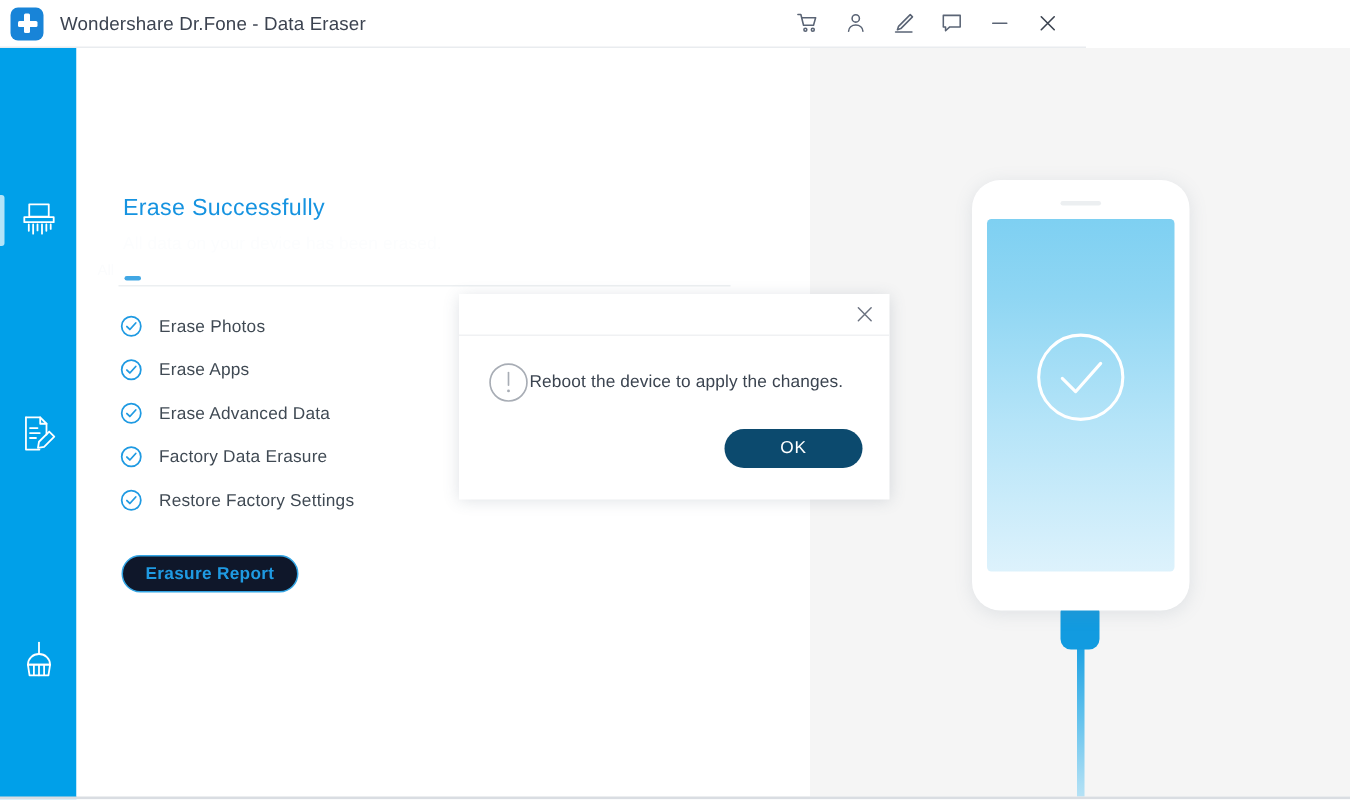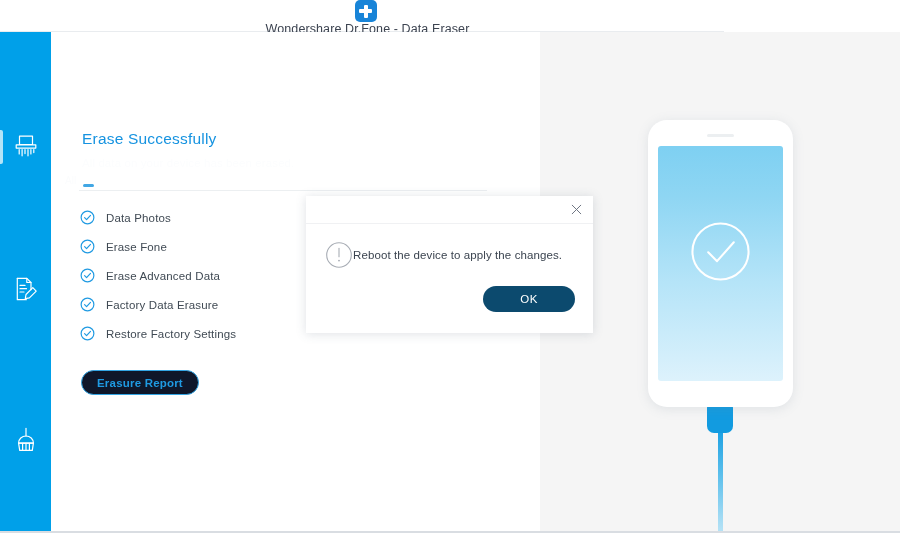--- a/index.html
+++ b/index.html
@@ -21,21 +21,20 @@
   
   .titlebar {
     position: absolute;
     left: 0; top: 0;
     width: 724px; height: 32px;
     background: #ffffff;
     border-bottom: 1px solid #e9ecef;
     box-sizing: border-box;
     display: flex;
     align-items: center;
-    flex-direction: column;
   }
   .logo {
     width: 22px; height: 22px;
     margin-left: 7px;
     border-radius: 5px;
     background: #1884d8;
     position: relative;
     flex: none;
   }
   .logo::before, .logo::after {
@@ -379,28 +378,28 @@
   <div class="subtext2">All</div>
   <div class="collapse-mark"></div>
   <div class="divider"></div>
 
   <div class="check-list">
     <div class="check-row">
       <svg class="ci" viewBox="0 0 16 16" fill="none" stroke="#1f9ae2" stroke-width="1.25" stroke-linecap="round" stroke-linejoin="round">
         <circle cx="8" cy="8" r="6.8"></circle>
           <path d="M4.9 8.2l2.1 2.1 4.2-4.6"></path>
       </svg>
-      <span class="cl">Data Photos</span>
+      <span class="cl">Erase Photos</span>
     </div>
     <div class="check-row">
       <svg class="ci" viewBox="0 0 16 16" fill="none" stroke="#1f9ae2" stroke-width="1.25" stroke-linecap="round" stroke-linejoin="round">
         <circle cx="8" cy="8" r="6.8"></circle>
           <path d="M4.9 8.2l2.1 2.1 4.2-4.6"></path>
       </svg>
-      <span class="cl">Erase Fone</span>
+      <span class="cl">Erase Apps</span>
     </div>
     <div class="check-row">
       <svg class="ci" viewBox="0 0 16 16" fill="none" stroke="#1f9ae2" stroke-width="1.25" stroke-linecap="round" stroke-linejoin="round">
         <circle cx="8" cy="8" r="6.8"></circle>
           <path d="M4.9 8.2l2.1 2.1 4.2-4.6"></path>
       </svg>
       <span class="cl">Erase Advanced Data</span>
     </div>
     <div class="check-row">
       <svg class="ci" viewBox="0 0 16 16" fill="none" stroke="#1f9ae2" stroke-width="1.25" stroke-linecap="round" stroke-linejoin="round">

